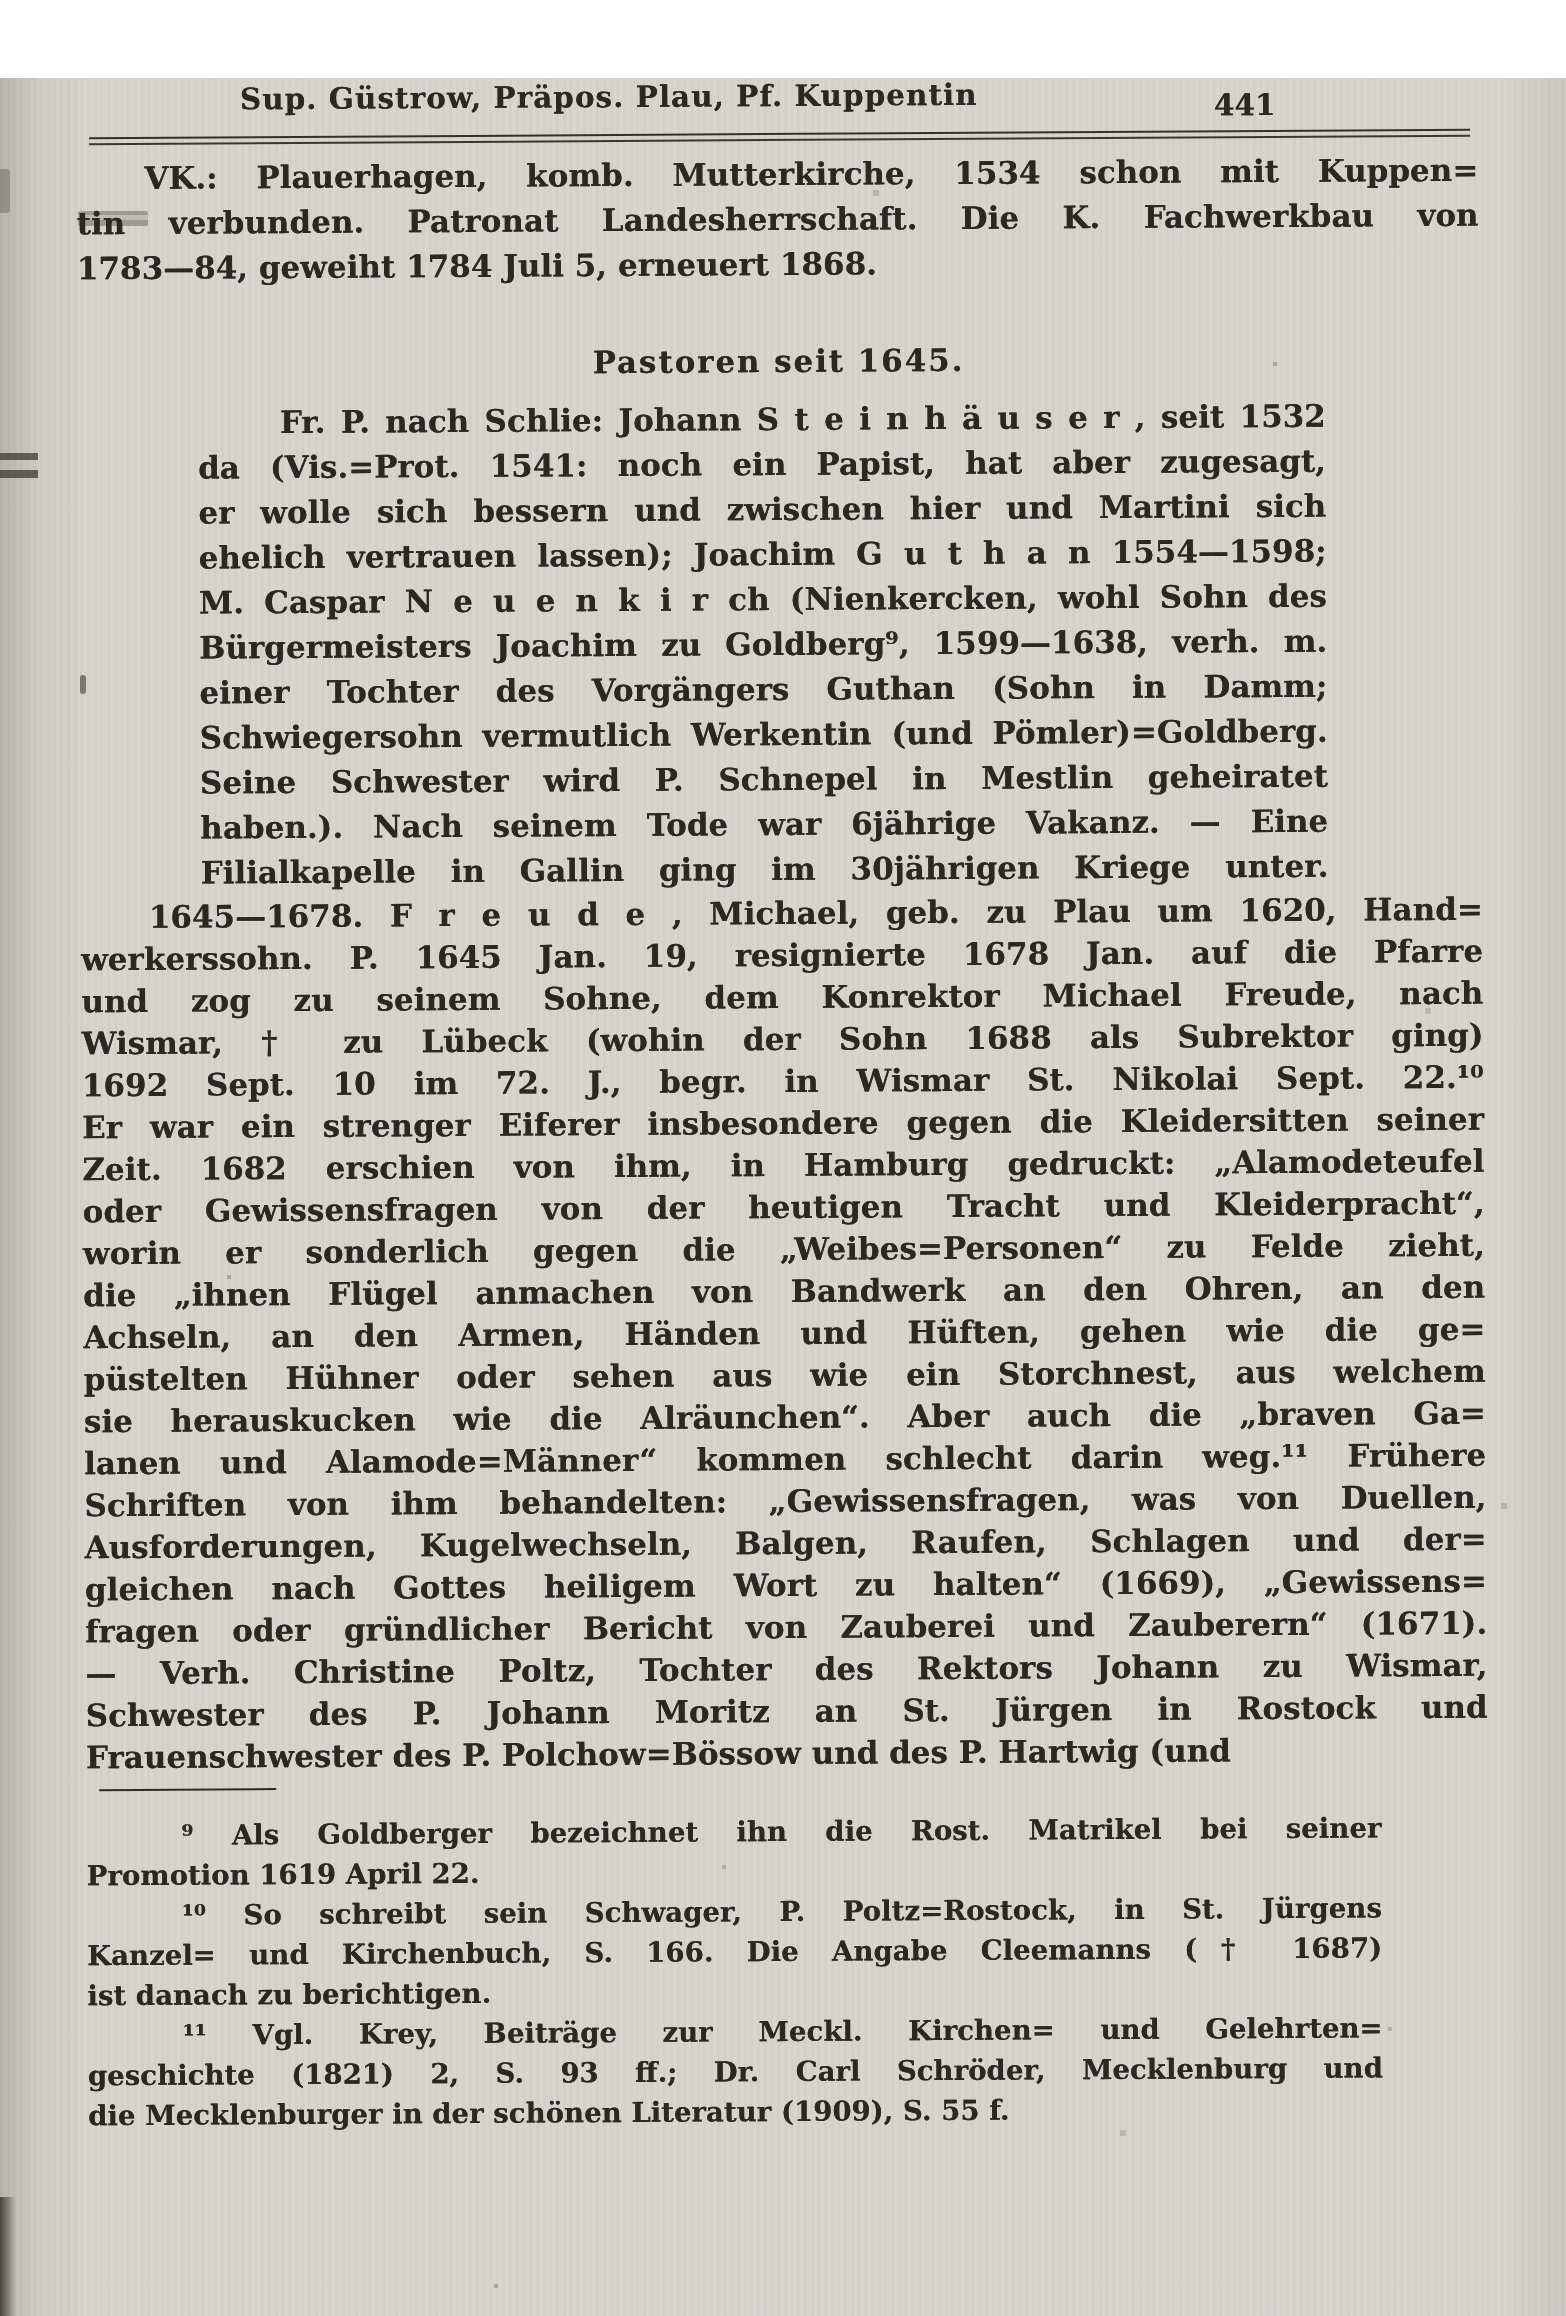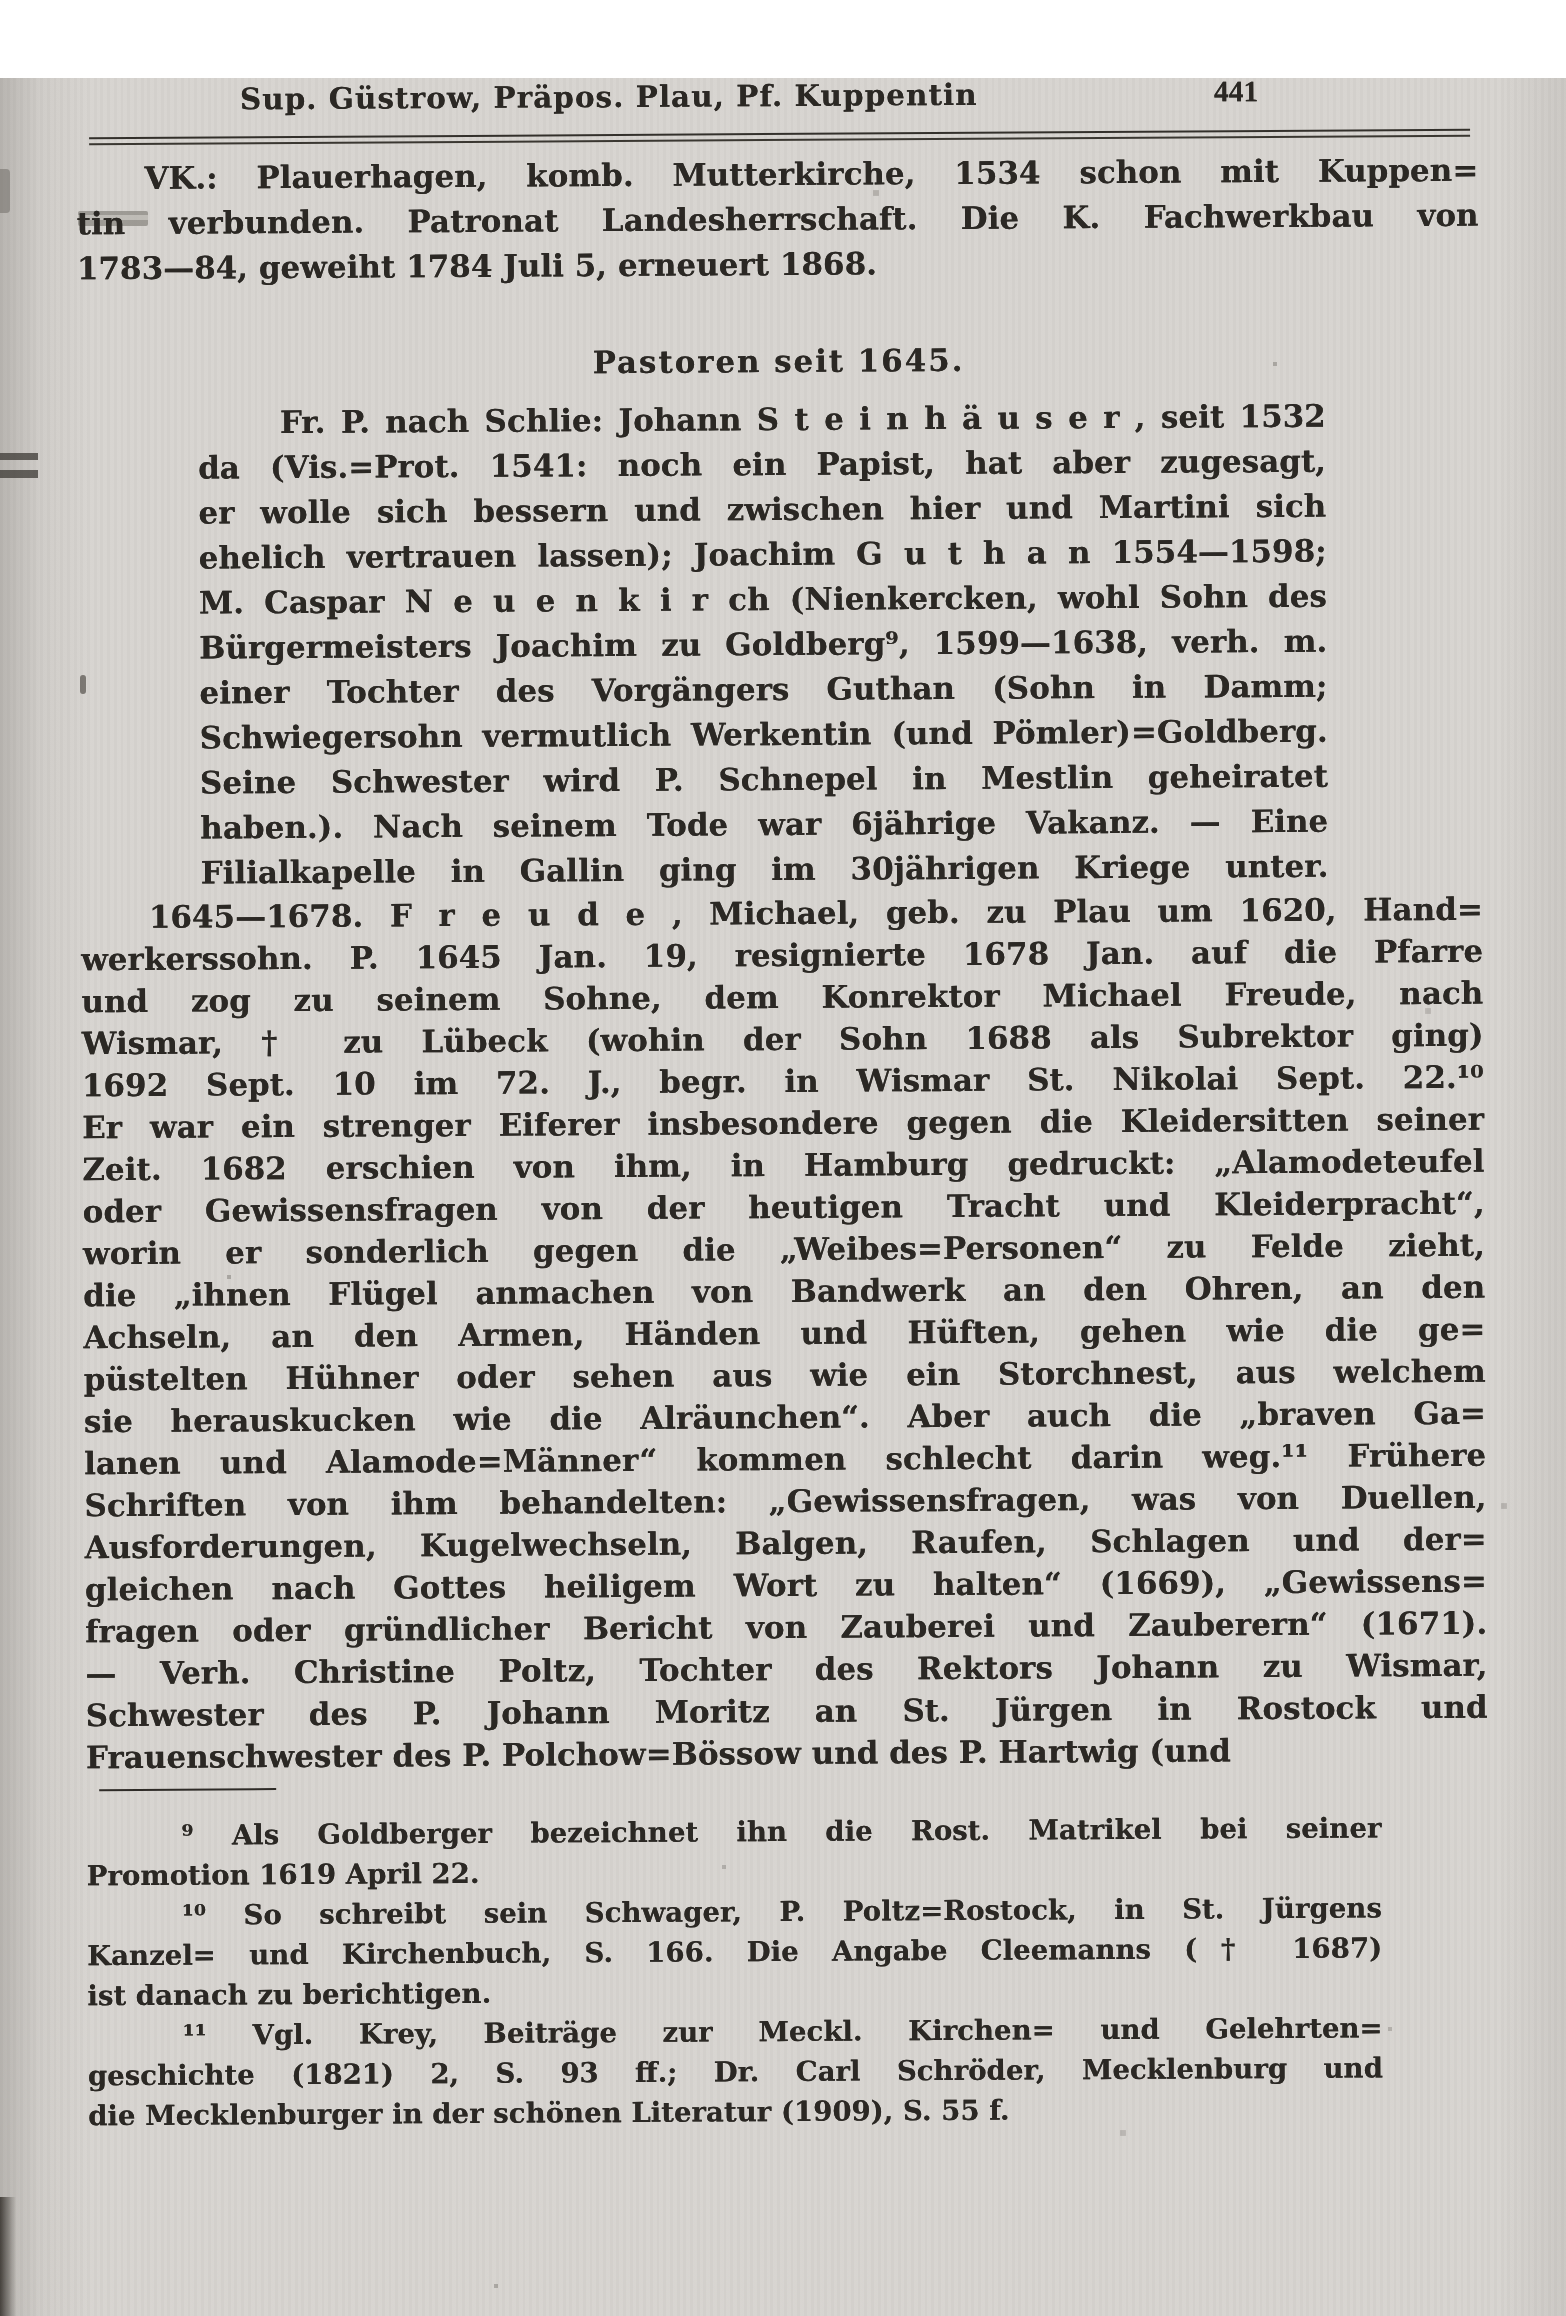--- a/index.html
+++ b/index.html
@@ -30,21 +30,21 @@
   }
   .ink { font-weight: bold; text-shadow: 0 0 0.6px rgba(43,40,36,0.8); }
 
   .header {
     position: relative;
     margin-top: 78px;
     height: 42px;
     font-size: 29.5px;
   }
   .header-title { position: absolute; left: 164px; top: 0; letter-spacing: 1px; }
-  .page-number  { position: absolute; left: 1138px; top: 0; font-family: Liberation Serif, serif; }
+  .page-number  { position: absolute; left: 1138px; top: 12px; }
 
   .rule {
     margin-top: 13.3px;
     margin-left: 13.3px;
     width: 1381px;
     height: 3.8px;
     border-top: 2.9px solid #33302b;
     border-bottom: 2.9px solid #3a3731;
   }
 

